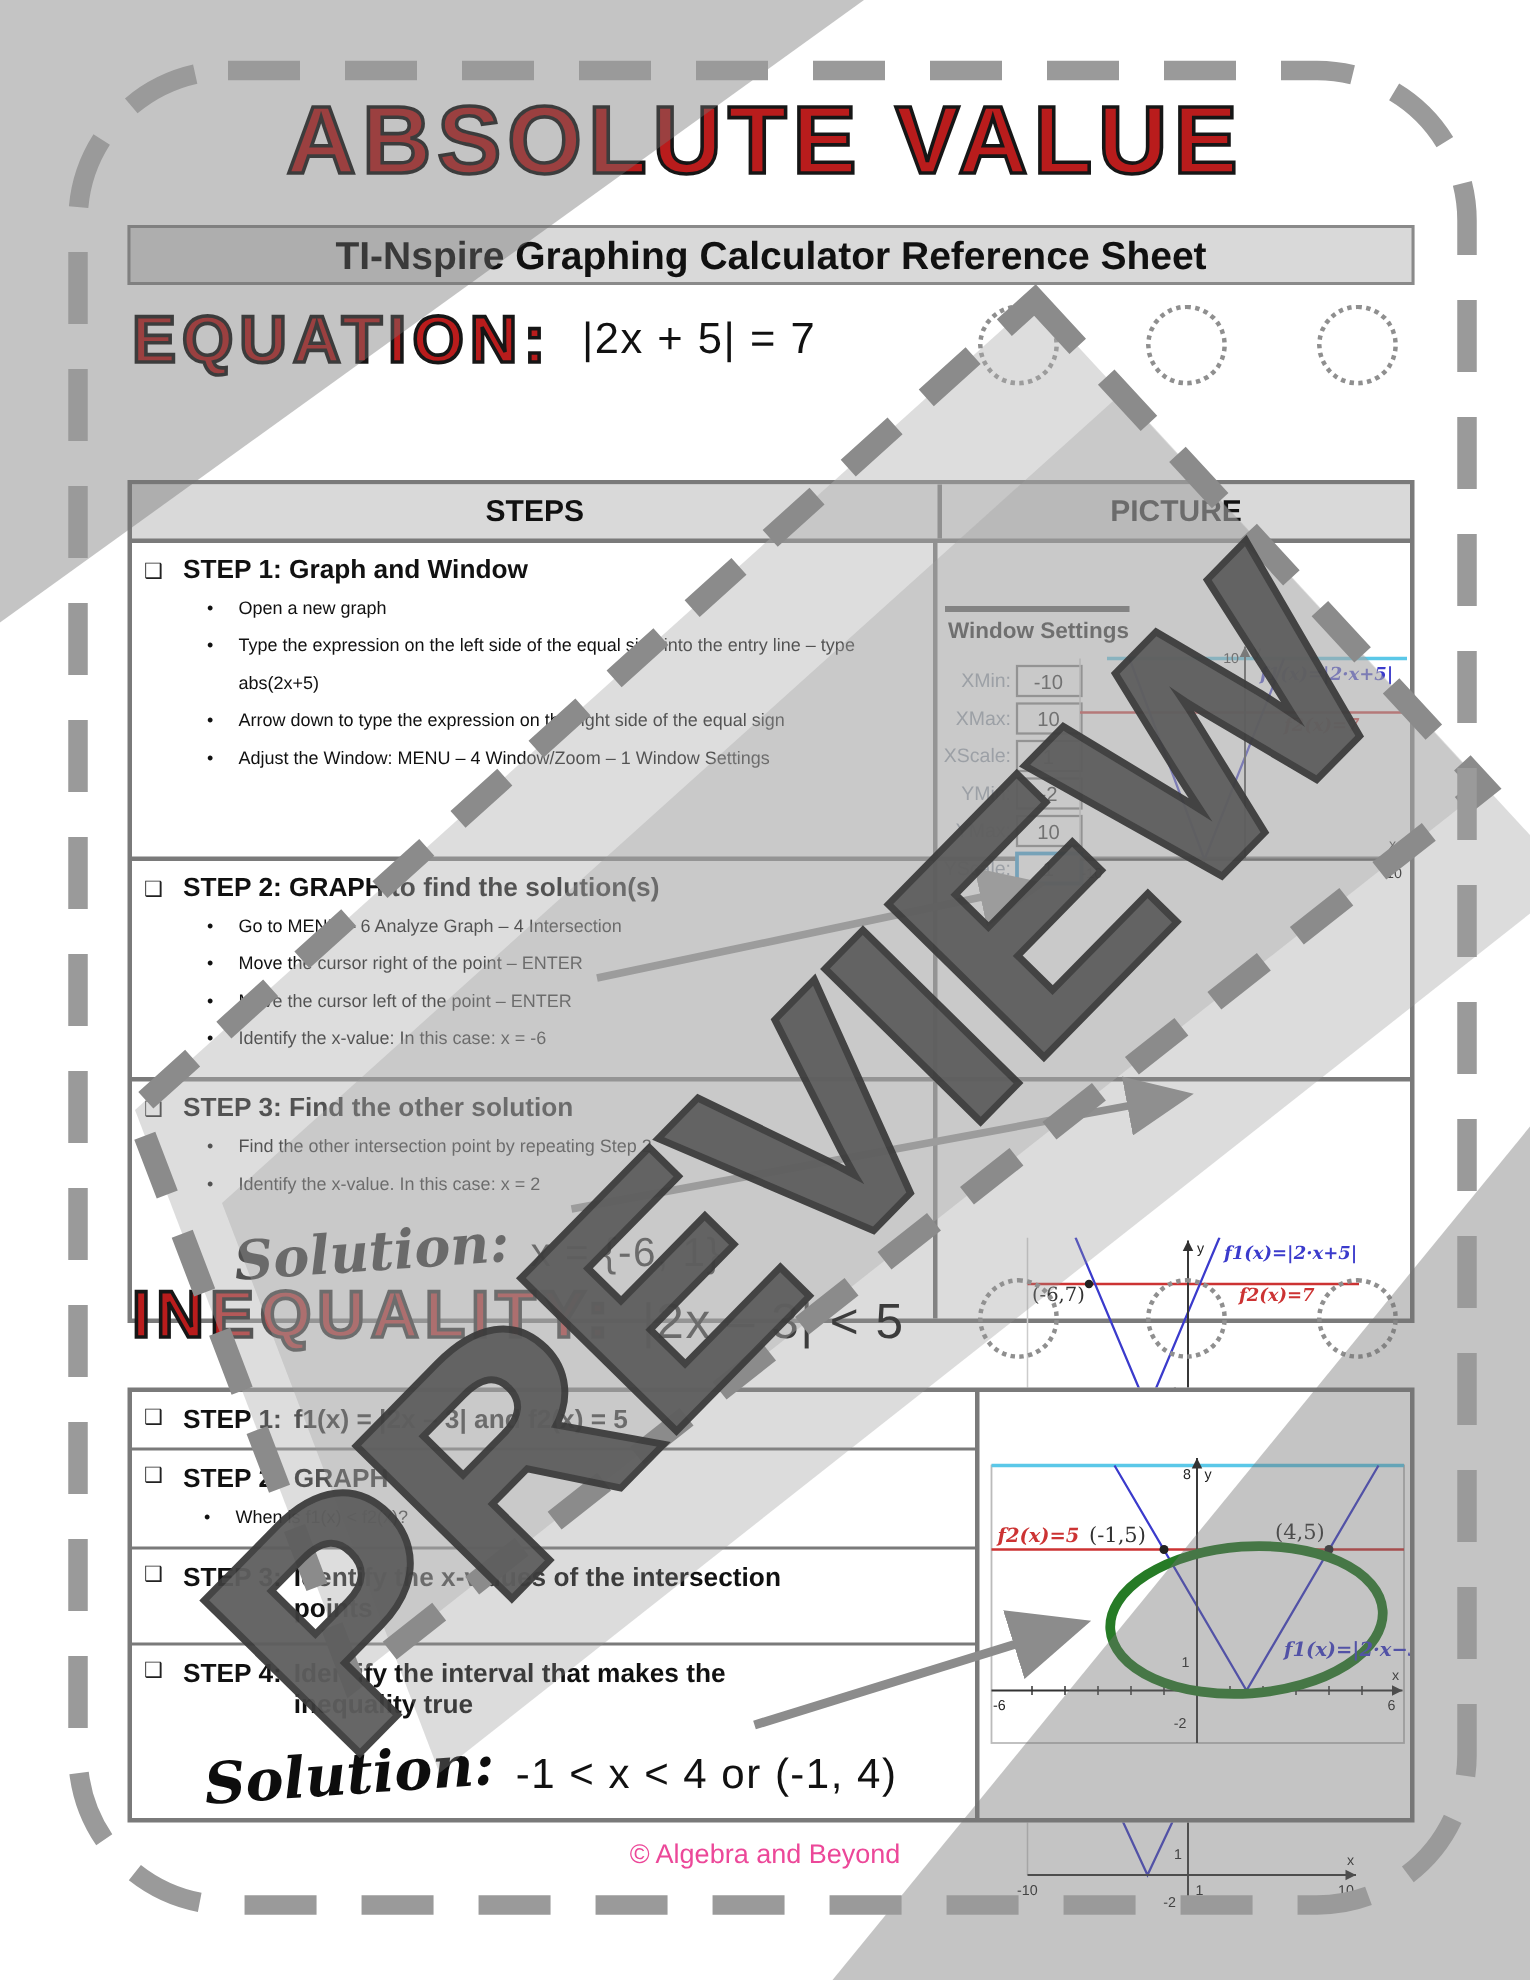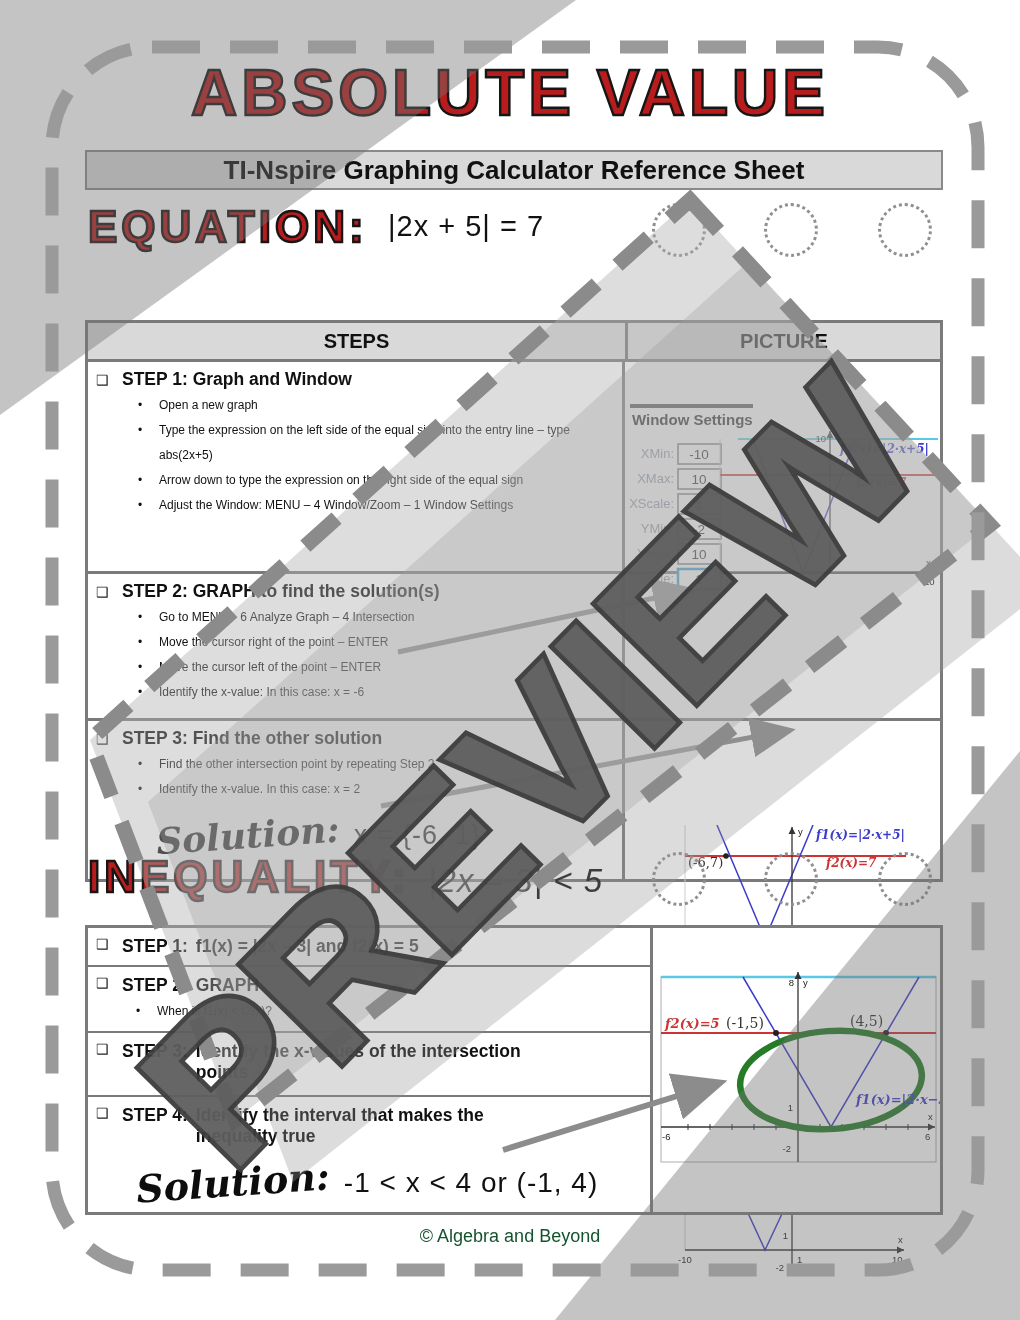--- a/index.html
+++ b/index.html
@@ -7,21 +7,21 @@
         font-family:"Liberation Sans",sans-serif;color:#111;}
   .abs{position:absolute;}
   
   .outline-txt{color:#b91c1c;-webkit-text-stroke:2.4px #161616;font-weight:700;letter-spacing:4px;}
   #main-title{left:0;right:0;top:56px;text-align:center;font-size:64px;}
   #banner{left:85px;top:150px;width:858px;height:40px;background:#d9d9d9;border:2px solid #8a8a8a;
           box-sizing:border-box;text-align:center;font-weight:700;font-size:26px;line-height:36px;}
   #eq-heading{left:88px;top:202px;font-size:44px;}
   #eq-expr{left:388px;top:210px;font-size:29px;letter-spacing:1px;}
   #ineq-heading{left:88px;top:852px;font-size:44px;}
-  #ineq-expr{left:428px;top:862px;font-size:33px;letter-spacing:1px;font-style:italic;}
+  #ineq-expr{left:428px;top:862px;font-size:33px;letter-spacing:1px;}
   .dotcirc{width:54px;height:54px;border:3.5px dotted #8f8f8f;border-radius:50%;box-sizing:border-box;}
   
   .reftable{background:#fff;border:3px solid #7a7a7a;box-sizing:border-box;}
   #table1{left:85px;top:276px;width:858px;height:562px;margin-top:44px;}
   #table2{left:85px;top:925px;width:858px;height:290px;}
   .thead{position:absolute;left:0;top:0;right:0;height:36px;background:#d9d9d9;border-bottom:3px solid #7a7a7a;display:flex;}
   .thead .hL{width:537px;border-right:3px solid #7a7a7a;}
   .thead .hR{flex:1;}
   .hcell{display:flex;align-items:center;justify-content:center;font-weight:700;font-size:20px;}
   .trow{position:absolute;left:0;width:852px;display:flex;}
@@ -40,21 +40,21 @@
   .t2bb{border-bottom:2.5px solid #7a7a7a;}
   .t2label{font-weight:700;white-space:nowrap;margin-right:8px;}
   .t2text{font-weight:700;}
   .t2divider{position:absolute;left:562px;top:0;bottom:0;width:3px;background:#7a7a7a;}
   
   .glbl{font:italic 700 12px "DejaVu Serif",serif;}
   .gpt{font:13px "DejaVu Serif",serif;fill:#333;}
   .gtick{font:9.5px "Liberation Sans",sans-serif;fill:#222;}
   .wslabel{font:13px "Liberation Sans",sans-serif;fill:#8d98a6;}
   .wsval{font:13.5px "Liberation Sans",sans-serif;fill:#222;}
-  #footer{left:0;right:0;top:1226px;text-align:center;font-size:18px;color:#14532d;}
+  #footer{left:0;right:0;top:1226px;text-align:center;font-size:18px;color:#ec4899;}
   #overlay{left:0;top:0;pointer-events:none;}
 </style>
 </head>
 <body>
 
 <div id="page">
 
   <div class="abs outline-txt" id="main-title">ABSOLUTE VALUE</div>
 
   <div class="abs outline-txt" id="eq-heading">EQUATION:</div>

